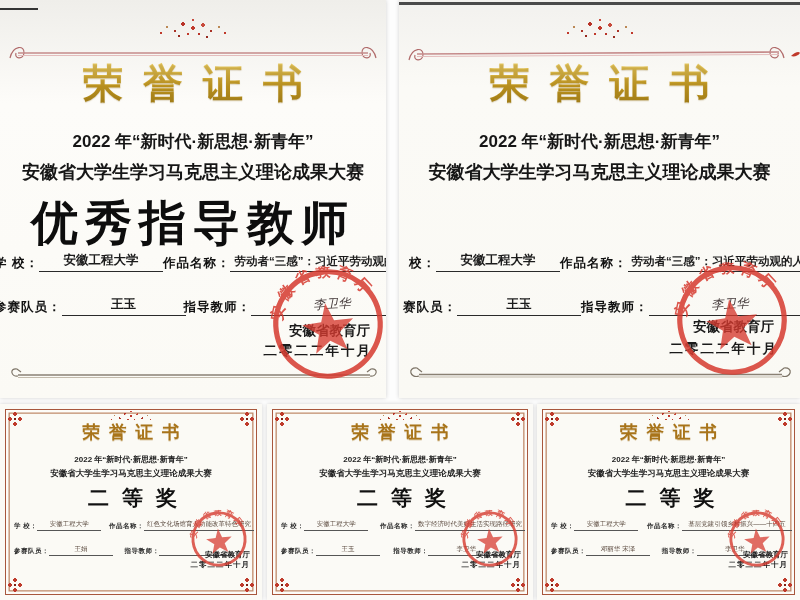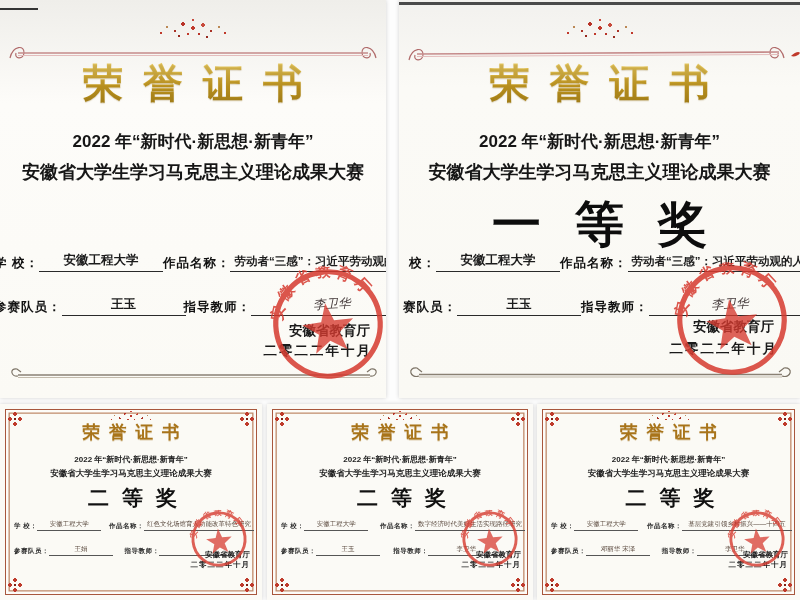--- a/index.html
+++ b/index.html
@@ -116,20 +116,21 @@
     <svg class="orn-top" viewBox="0 0 386 46">
       <path d="M10 32 c3 -13 15 -13 14 -5 c-1 7 -10 6 -8 0" fill="none" stroke="#b06a6a" stroke-width="1.2"></path>
       <path d="M376 32 c-3 -13 -15 -13 -14 -5 c1 7 10 6 8 0" fill="none" stroke="#b06a6a" stroke-width="1.2"></path>
       <line x1="18" y1="27" x2="368" y2="27" stroke="#c58a8a" stroke-width="1.6"></line>
       <line x1="18" y1="29.5" x2="368" y2="29.5" stroke="#e3bcbc" stroke-width="1"></line>
     </svg>
     <div class="spray lg"></div>
     <div class="gold-title">荣誉证书</div>
     <div class="ev1">2022 年“新时代·新思想·新青年”</div>
     <div class="ev2">安徽省大学生学习马克思主义理论成果大赛</div>
+    <div class="award">优秀指导教师</div>
     <div class="fields">
       <div class="frow">
         <div class="fcol l">
           <span class="flabel clip-l">学  校：</span>
           <span class="fval short">安徽工程大学</span>
         </div>
         <div class="fcol r">
           <span class="flabel">作品名称：</span>
           <span class="fval long">劳动者“三感”：习近平劳动观的人民性</span>
         </div>
@@ -173,21 +174,20 @@
       <path d="M10 34 c3 -13 15 -13 14 -5 c-1 7 -10 6 -8 0" fill="none" stroke="#b06a6a" stroke-width="1.2"></path>
       <path d="M385 32 c-3 -13 -15 -13 -14 -5 c1 7 10 6 8 0" fill="none" stroke="#b06a6a" stroke-width="1.2"></path>
       <line x1="18" y1="28" x2="380" y2="26" stroke="#c58a8a" stroke-width="1.6"></line>
       <line x1="18" y1="30.5" x2="380" y2="28.5" stroke="#e3bcbc" stroke-width="1"></line>
       <path d="M392 30 c4 -4 8 -5 9 -3 c-2 3 -6 4 -9 3" fill="#c0392b"></path>
     </svg>
     <div class="spray lg"></div>
     <div class="gold-title">荣誉证书</div>
     <div class="ev1">2022 年“新时代·新思想·新青年”</div>
     <div class="ev2">安徽省大学生学习马克思主义理论成果大赛</div>
-    <div class="award">一等奖</div>
     <div class="fields">
       <div class="frow">
         <div class="fcol l">
           <span class="flabel" style="margin-left:6px;">校：</span>
           <span class="fval short">安徽工程大学</span>
         </div>
         <div class="fcol r">
           <span class="flabel">作品名称：</span>
           <span class="fval long">劳动者“三感”：习近平劳动观的人民性</span>
         </div>

